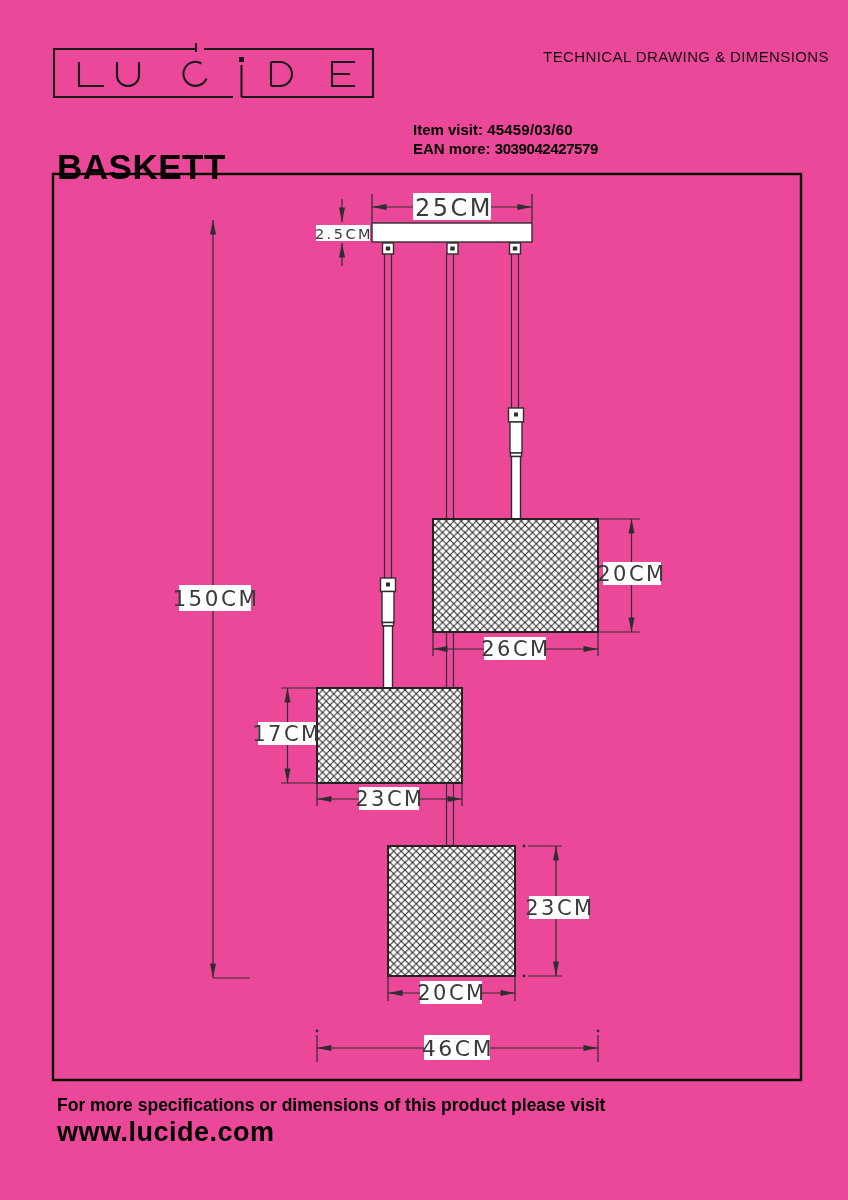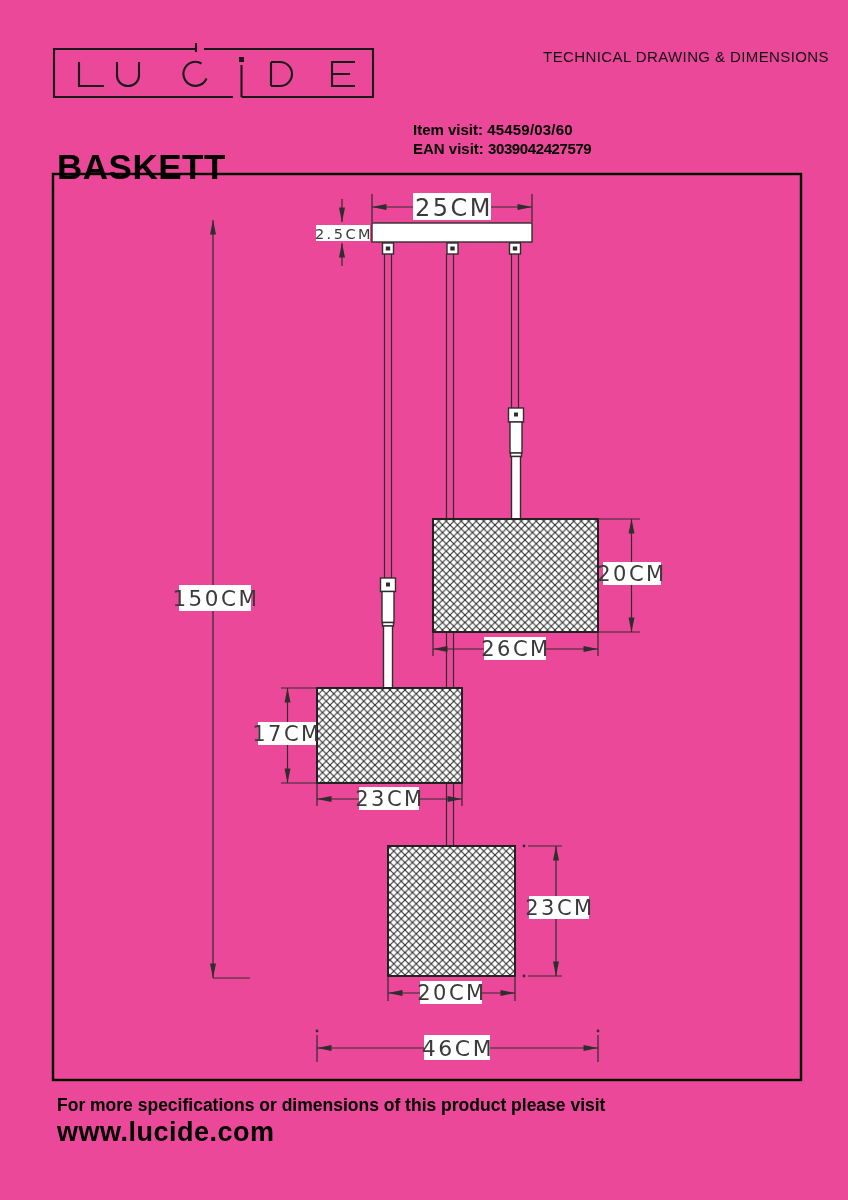--- a/index.html
+++ b/index.html
@@ -32,21 +32,21 @@
 <body>
 
 <div class="page">
 
   <div class="abs doc-title">TECHNICAL DRAWING &amp; DIMENSIONS</div>
 
   <div class="abs product-name">BASKETT</div>
 
   <div class="abs codes">
     <div><span class="lbl">Item visit:</span> <span class="val">45459/03/60</span></div>
-    <div><span class="lbl">EAN visit:</span> <span class="ean-val">3039042427579</span></div>
+    <div><span class="lbl">EAN more:</span> <span class="ean-val">3039042427579</span></div>
   </div>
 
   <svg width="848" height="1200" viewBox="0 0 848 1200" aria-label="LUCIDE">
     <defs>
       <pattern id="mesh" width="7.5" height="7.5" patternUnits="userSpaceOnUse">
         <path d="M-1,8.5 L8.5,-1 M-1,-1 L8.5,8.5" stroke="#2d2d2d" stroke-width="1.1" fill="none"></path>
       </pattern>
       <marker id="arw" viewBox="0 0 16 8" markerWidth="16" markerHeight="8" refX="15.5" refY="4" orient="auto-start-reverse" markerUnits="userSpaceOnUse">
         <path d="M15.5,4 L1,1 L1,7 Z" fill="#2e2e2e"></path>
       </marker>

